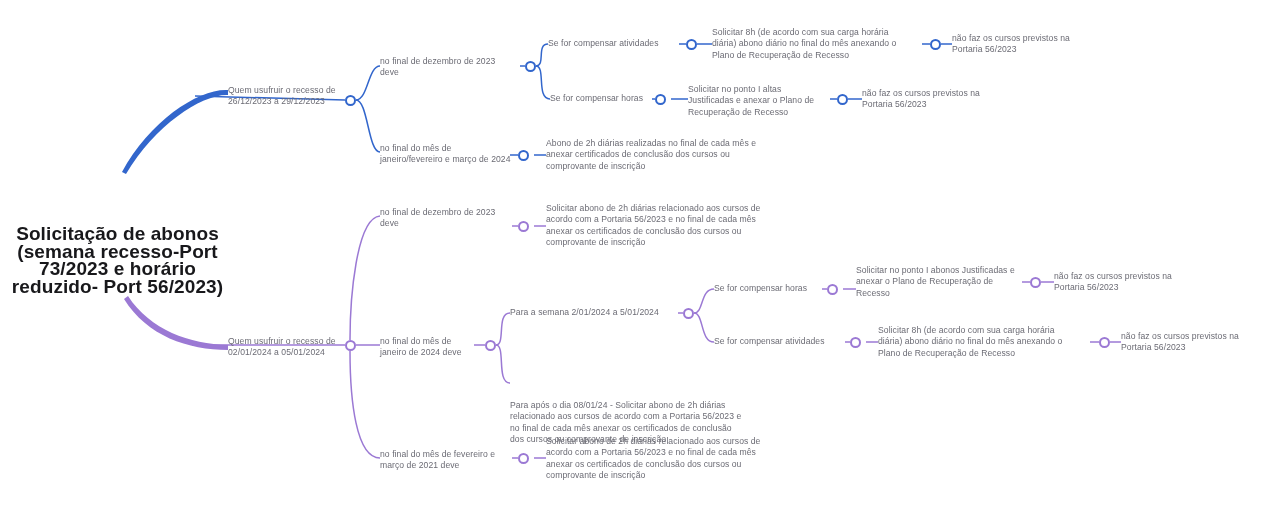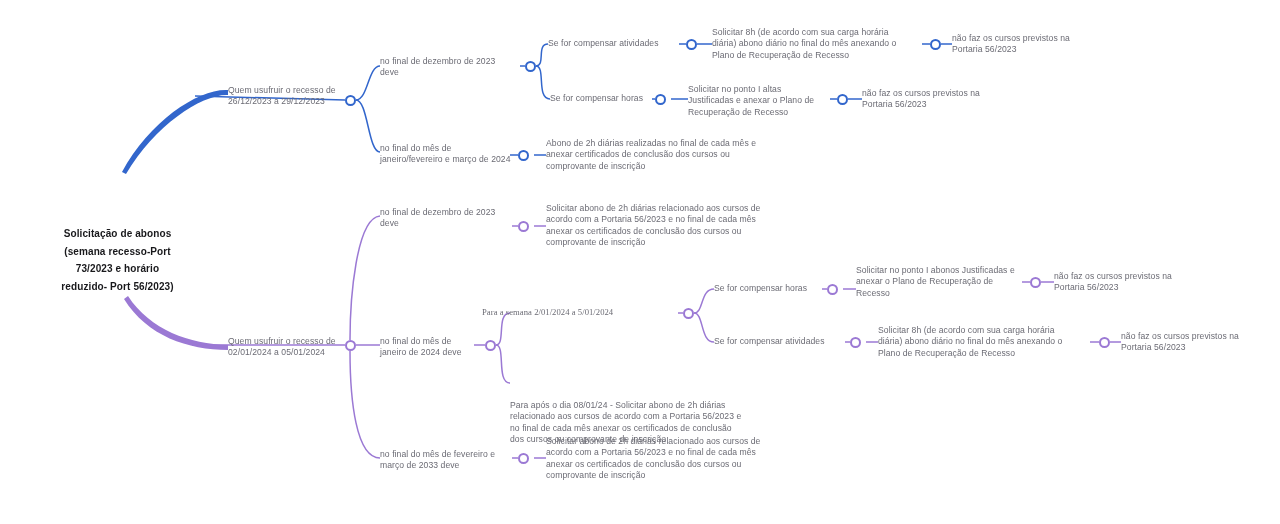--- a/index.html
+++ b/index.html
@@ -23,21 +23,21 @@
     white-space:pre-line;
   }
 
   
   #root-node{
     left:10px;top:225px;width:215px;
     text-align:center;
   }
   #root-node .txt{
     color:#18181b;
-    font-size:10px;
+    font-size:19px;
     line-height:17.5px;
     font-weight:bold;
     letter-spacing:0.1px;
     text-align:center;
   }
 
   .marker{position:absolute;width:11px;height:11px;border-radius:50%;
     background:#ffffff;box-sizing:border-box;}
   .marker.blue{border:2.1px solid #3266cc;}
   .marker.purple{border:2.1px solid #9b79d4;}
@@ -196,21 +196,21 @@
 anexar os certificados de conclusão dos cursos ou
 comprovante de inscrição</span>
   </div>
 
   <div class="node" style="left:380px;top:336px;width:115px;">
     <span class="txt">no final do mês de
 janeiro de 2024 deve</span>
   </div>
   <div class="marker purple" style="left:485px;top:340px;"></div>
 
-  <div class="node" style="left:482px;top:307px;width:180px;font-family:Liberation Serif, serif;">
+  <div class="node" style="left:510px;top:307px;width:180px;">
     <span class="txt">Para a semana 2/01/2024 a 5/01/2024</span>
   </div>
   <div class="marker purple" style="left:683px;top:308px;"></div>
 
   <div class="node" style="left:714px;top:283px;width:112px;">
     <span class="txt">Se for compensar horas</span>
   </div>
   <div class="marker purple" style="left:827px;top:284px;"></div>
 
   <div class="node" style="left:856px;top:265px;width:175px;">
@@ -244,21 +244,21 @@
 
   <div class="node" style="left:510px;top:400px;width:290px;">
     <span class="txt">Para após o dia 08/01/24 - Solicitar abono de 2h diárias
 relacionado aos  cursos de acordo com a Portaria 56/2023 e
 no final de cada mês anexar os certificados de conclusão
 dos cursos ou comprovante de inscrição</span>
   </div>
 
   <div class="node" style="left:380px;top:449px;width:140px;">
     <span class="txt">no final do mês de fevereiro e
-março de 2033 deve</span>
+março de 2021 deve</span>
   </div>
   <div class="marker purple" style="left:518px;top:453px;"></div>
 
   <div class="node" style="left:546px;top:436px;width:300px;">
     <span class="txt">Solicitar abono de 2h diárias relacionado aos cursos de
 acordo com a Portaria 56/2023 e no final de cada mês
 anexar os certificados de conclusão dos cursos ou
 comprovante de inscrição</span>
   </div>
 

